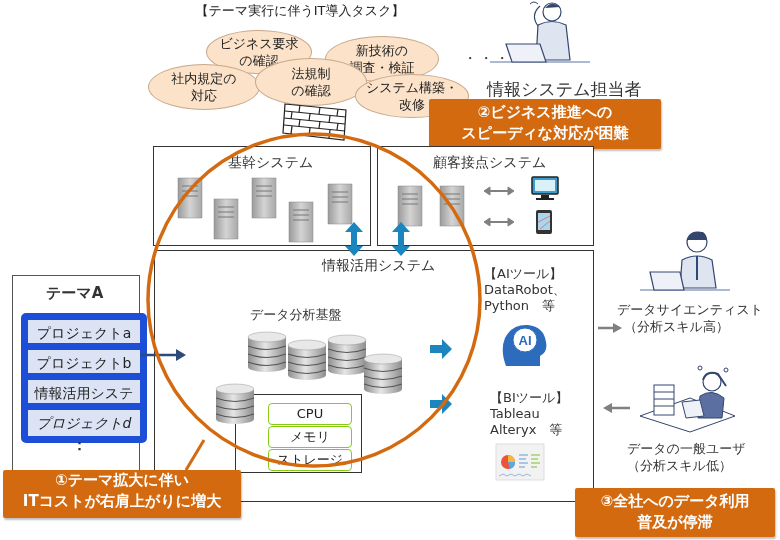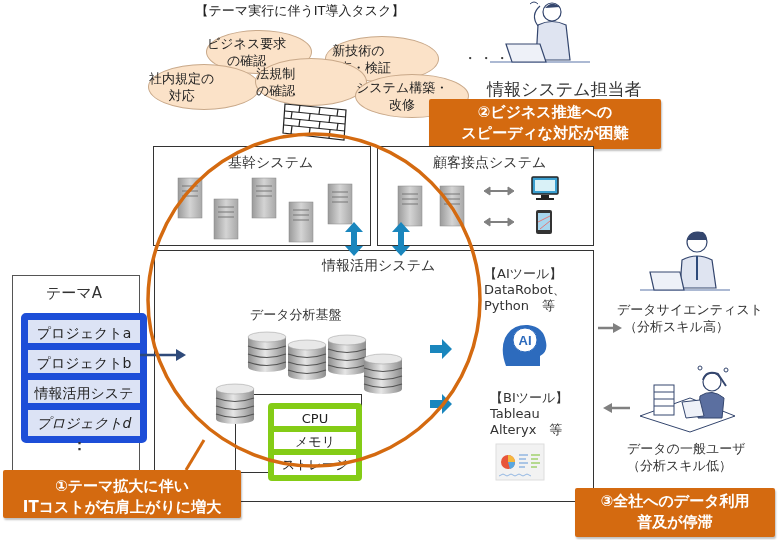--- a/index.html
+++ b/index.html
@@ -1,25 +1,25 @@
 <!DOCTYPE html>
 <html><head>
 <meta charset="utf-8">
 <style>
   html,body{margin:0;padding:0;background:#fff;}
   body{width:780px;height:540px;position:relative;overflow:hidden;font-family:"DejaVu Sans","Liberation Sans",sans-serif;color:#222;}
   .abs{position:absolute;}
   .title{left:0;top:0;width:700px;text-align:center;font-weight:normal;font-size:13px;left:130px;width:340px;top:2px;}
-  .bubble{position:absolute;background:#fbe2c8;border:1px solid #c9a98a;border-radius:50%;font-size:13px;text-align:center;line-height:17px;display:flex;align-items:center;justify-content:flex-start;}
+  .bubble{position:absolute;background:#fbe2c8;border:1px solid #c9a98a;border-radius:50%;font-size:13px;text-align:center;line-height:17px;display:flex;align-items:center;justify-content:center;}
   .box{position:absolute;border:1.5px solid #333;background:#fff;}
   .box-title{position:absolute;font-size:14px;color:#333;}
   .callout{position:absolute;background:#d46a10;color:#ffffff;font-weight:bold;text-align:center;font-size:15px;line-height:21px;border-radius:2px;box-shadow:1px 2px 2px rgba(0,0,0,.25);}
   .proj{position:absolute;left:21px;width:112px;height:26px;background:#dce3f5;border:7px solid #1d4ed8;border-radius:5px;font-size:14px;line-height:26px;text-align:center;}
   .label{position:absolute;font-size:13px;color:#333;white-space:nowrap;}
-  .cpu-item{position:absolute;left:268px;width:82px;height:20px;border:6px solid #84cc16;border-radius:4px;font-size:13px;text-align:center;line-height:20px;background:#fff;}
+  .cpu-item{position:absolute;left:268px;width:82px;height:20px;border:1px solid #84cc16;border-radius:4px;font-size:13px;text-align:center;line-height:20px;background:#fff;}
   svg{position:absolute;left:0;top:0;}
 </style>
 </head>
 <body>
 
 <div class="abs title">【テーマ実行に伴うIT導入タスク】</div>
 
 <div class="bubble" style="left:206px;top:30px;width:104px;height:42px;">
   <div><span>ビジネス要求</span><br><span>の確認</span></div>
 </div>
@@ -160,21 +160,21 @@
     <polygon points="484,222 490,218 490,226"></polygon>
       <polygon points="514,222 508,218 508,226"></polygon>
   </g>
   <g fill="#1a86bd">
     <polygon points="354,222 363,232 357,232 357,246 363,246 354,256 345,246 351,246 351,232 345,232"></polygon>
     <polygon points="401,222 410,232 404,232 404,246 410,246 401,256 392,246 398,246 398,232 392,232"></polygon>
   </g>
 </svg>
 
 <div class="box" style="left:12px;top:275px;width:126px;height:210px;border-color:#555;"></div>
-<div class="label" style="left:46px;top:284px;font-size:15px;">テーマA</div>
+<div class="label" style="left:46px;top:284px;font-size:15px;font-weight:bold;">テーマA</div>
 <div class="proj" style="top:313px;">プロジェクトa</div>
 <div class="proj" style="top:343px;">プロジェクトb</div>
 <div class="proj" style="top:373px;">情報活用システム</div>
 <div class="proj" style="top:403px;font-style:italic;">プロジェクトd</div>
 <div class="label" style="left:72px;top:436px;font-size:15px;font-weight:bold;">：</div>
 
 <div class="label" style="left:250px;top:306px;">データ分析基盤</div>
 <div class="box" style="left:235px;top:394px;width:125px;height:77px;border-width:1px;"></div>
 <div class="cpu-item" style="top:403px;">CPU</div>
 <div class="cpu-item" style="top:426px;">メモリ</div>
@@ -305,19 +305,19 @@
 <div class="label" style="left:617px;top:301px;">データサイエンティスト</div>
 <div class="label" style="left:624px;top:318px;">（分析スキル高）</div>
 <div class="label" style="left:627px;top:440px;">データの一般ユーザ</div>
 <div class="label" style="left:627px;top:457px;">（分析スキル低）</div>
 
 <svg width="780" height="540" style="pointer-events:none;">
   <circle cx="314" cy="300" r="166" fill="none" stroke="#d46a10" stroke-width="3.5"></circle>
   <line x1="204" y1="440" x2="186" y2="470" stroke="#d46a10" stroke-width="3"></line>
 </svg>
 
-<div class="callout" style="left:3px;top:470px;width:238px;height:48px;padding-top:6px;box-sizing:border-box;">
+<div class="callout" style="left:3px;top:470px;width:238px;height:48px;padding-top:0;box-sizing:border-box;">
   <span>①テーマ拡大に伴い</span><br><span>ITコストが右肩上がりに増大</span>
 </div>
 
 <div class="callout" style="left:575px;top:488px;width:200px;height:49px;padding-top:3px;box-sizing:border-box;">
   <span>③全社へのデータ利用</span><br><span>普及が停滞</span>
 </div>
 
 </body></html>

